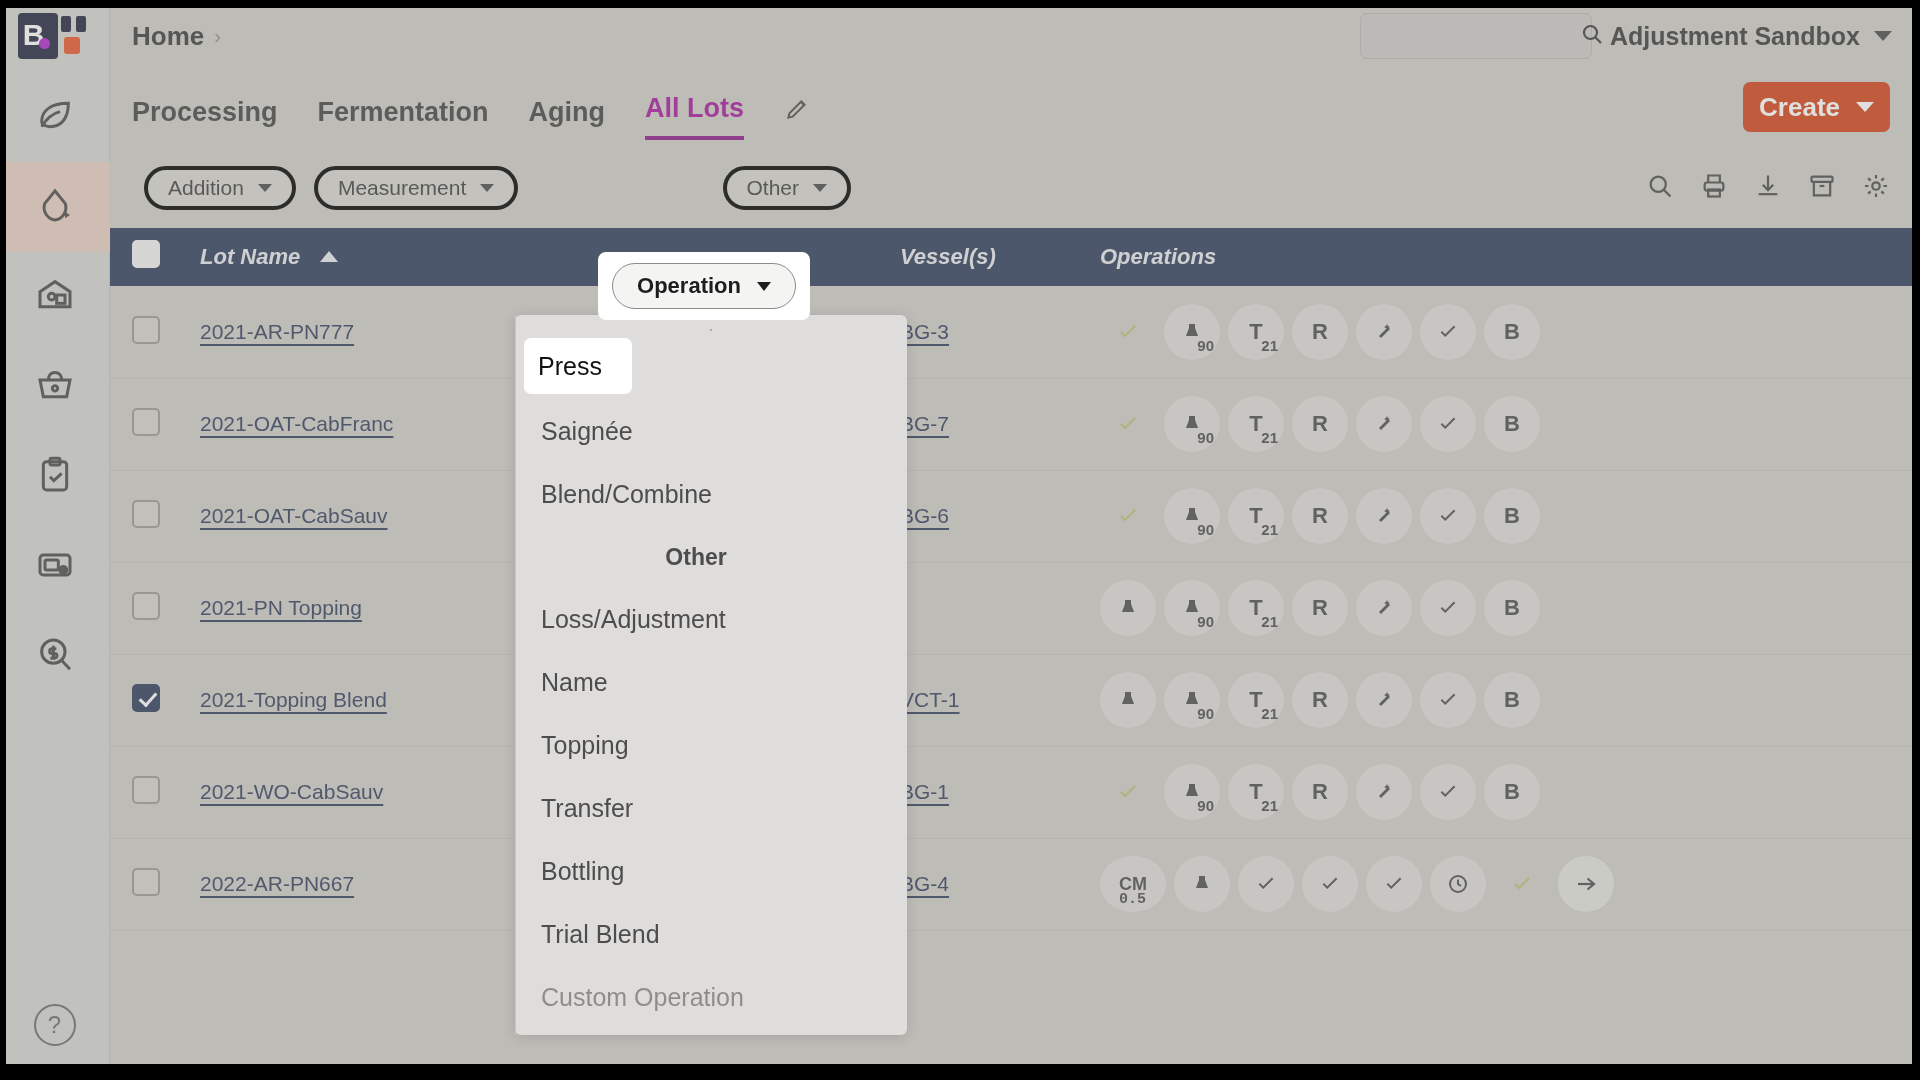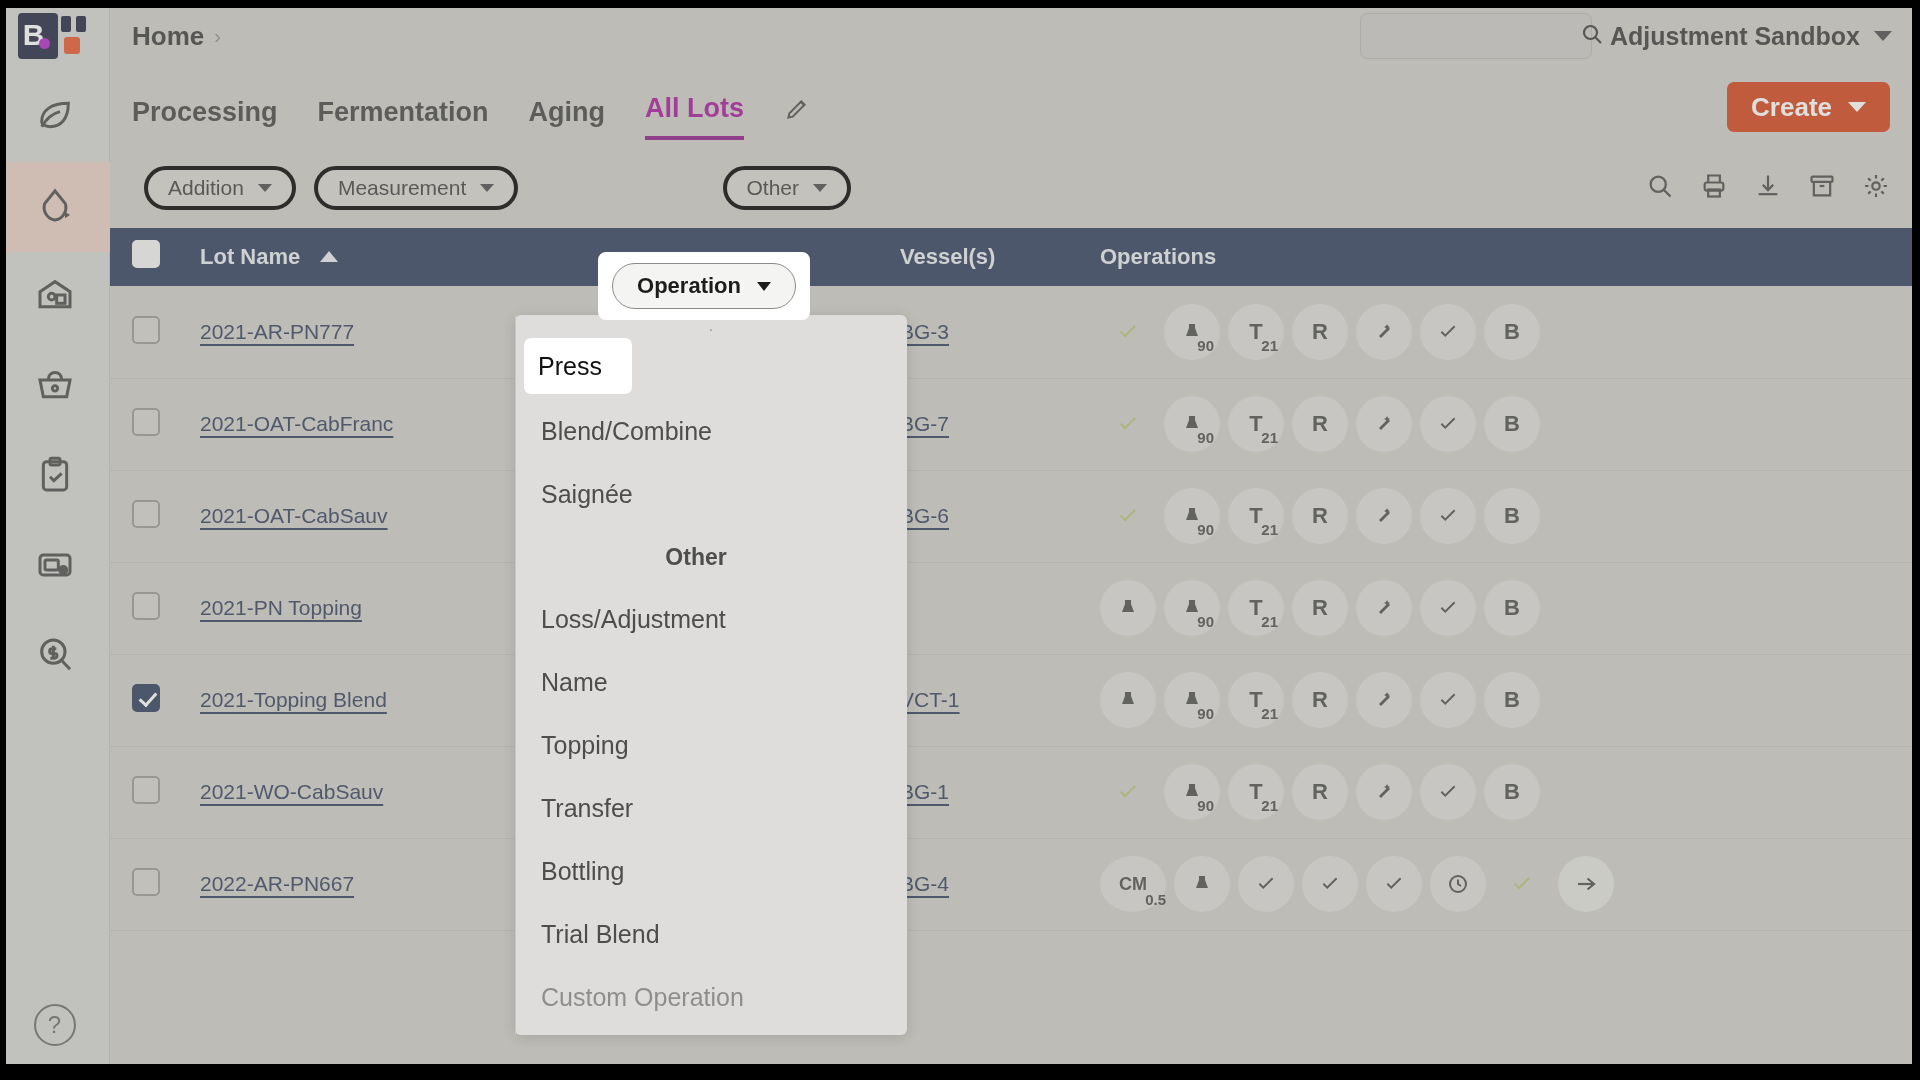--- a/index.html
+++ b/index.html
@@ -139,21 +139,21 @@
   .tab.active { color: #a8189e; border-bottom: 4px solid #8e1b8a; }
   .tab-edit {
     padding-bottom: 14px; cursor: pointer;
   }
   .tab-edit svg { width: 26px; height: 26px; stroke: #4a4a4a; fill: none; stroke-width: 1.8; }
   .tabs-spacer { flex: 1; }
   .create-btn {
     background: #d4431c;
     color: #fff; font-size: 26px; font-weight: bold;
     border: none; border-radius: 7px;
-    height: 50px; padding: 0 24px;
+    height: 50px; padding: 0 16px;
     display: flex; align-items: center; gap: 16px;
     margin-bottom: 8px;
     cursor: pointer;
     font-family: "Liberation Sans", sans-serif;
   }
   .create-btn .caret-w { width: 0; height: 0; border-left: 9px solid transparent; border-right: 9px solid transparent; border-top: 10px solid #fff; }
 
   .filterbar {
     display: flex; align-items: center; gap: 18px;
     padding: 26px 30px 18px 34px;
@@ -178,20 +178,21 @@
   
   .table-wrap { flex: 1; padding: 0 0 0 0; overflow: hidden; position: relative; }
   .tbl { width: 100%; border-collapse: collapse; table-layout: fixed; }
   .tbl thead th {
     background: #2f3d5c;
     color: #e9eaee;
     font-size: 22px; font-weight: bold;
     text-align: left;
     height: 58px;
     padding: 0 12px;
+    font-style: italic;
   }
   .tbl thead th.c-check { width: 78px; padding-left: 22px; }
   .tbl thead th.c-lot   { width: 340px; }
   .tbl thead th.c-mid   { width: 360px; }
   .tbl thead th.c-ves   { width: 200px; }
   .tbl thead th.c-ops   { }
   .sort-asc {
     display: inline-block; margin-left: 14px;
     width: 0; height: 0;
     border-left: 9px solid transparent; border-right: 9px solid transparent;
@@ -240,21 +241,21 @@
   .op .glyph { font-size: 22px; color: #4c4c4c; font-weight: bold; line-height: 1; }
   .op .sub {
     position: absolute; right: 6px; bottom: 6px;
     font-size: 15px; color: #4c4c4c; font-weight: bold;
   }
   .op svg { width: 24px; height: 24px; fill: #4c4c4c; stroke: none; }
   .op.ghost { background: transparent; }
   .op.tick svg { width: 22px; height: 22px; }
   .op.cm { width: 66px; }
   .op.cm .cmtxt { font-size: 18px; color: #4c4c4c; font-weight: bold; line-height: 1; }
-  .op.cm .sub { right: 0; bottom: 4px; }
+  .op.cm .sub { right: 20px; bottom: 4px; font-family: Liberation Mono, monospace; }
   .op.arrow {
     background: rgba(255,255,255,0.42);
   }
   .op.arrow svg { fill: none; stroke: #4c4c4c; stroke-width: 2.2; }
   .op-check-pale svg { fill: #b9c47a; }
 
   
   #dim {
     position: absolute; inset: 0;
     background: rgba(150,148,144,0.30);
@@ -874,24 +875,24 @@
   </div>
 
   <div class="col-rule"></div>
 
   <div class="dropdown">
     <div class="dd-dot">·</div>
     <div class="dd-item" style="visibility:hidden">
       <span>Press</span>
     </div>
     <div class="dd-item">
+      <span>Saignée</span>
+    </div>
+    <div class="dd-item">
       <span>Blend/Combine</span>
-    </div>
-    <div class="dd-item">
-      <span>Saignée</span>
     </div>
     <div class="dd-head">
       <span>Other</span>
     </div>
     <div class="dd-item">
       <span>Loss/Adjustment</span>
     </div>
     <div class="dd-item">
       <span>Name</span>
     </div>

